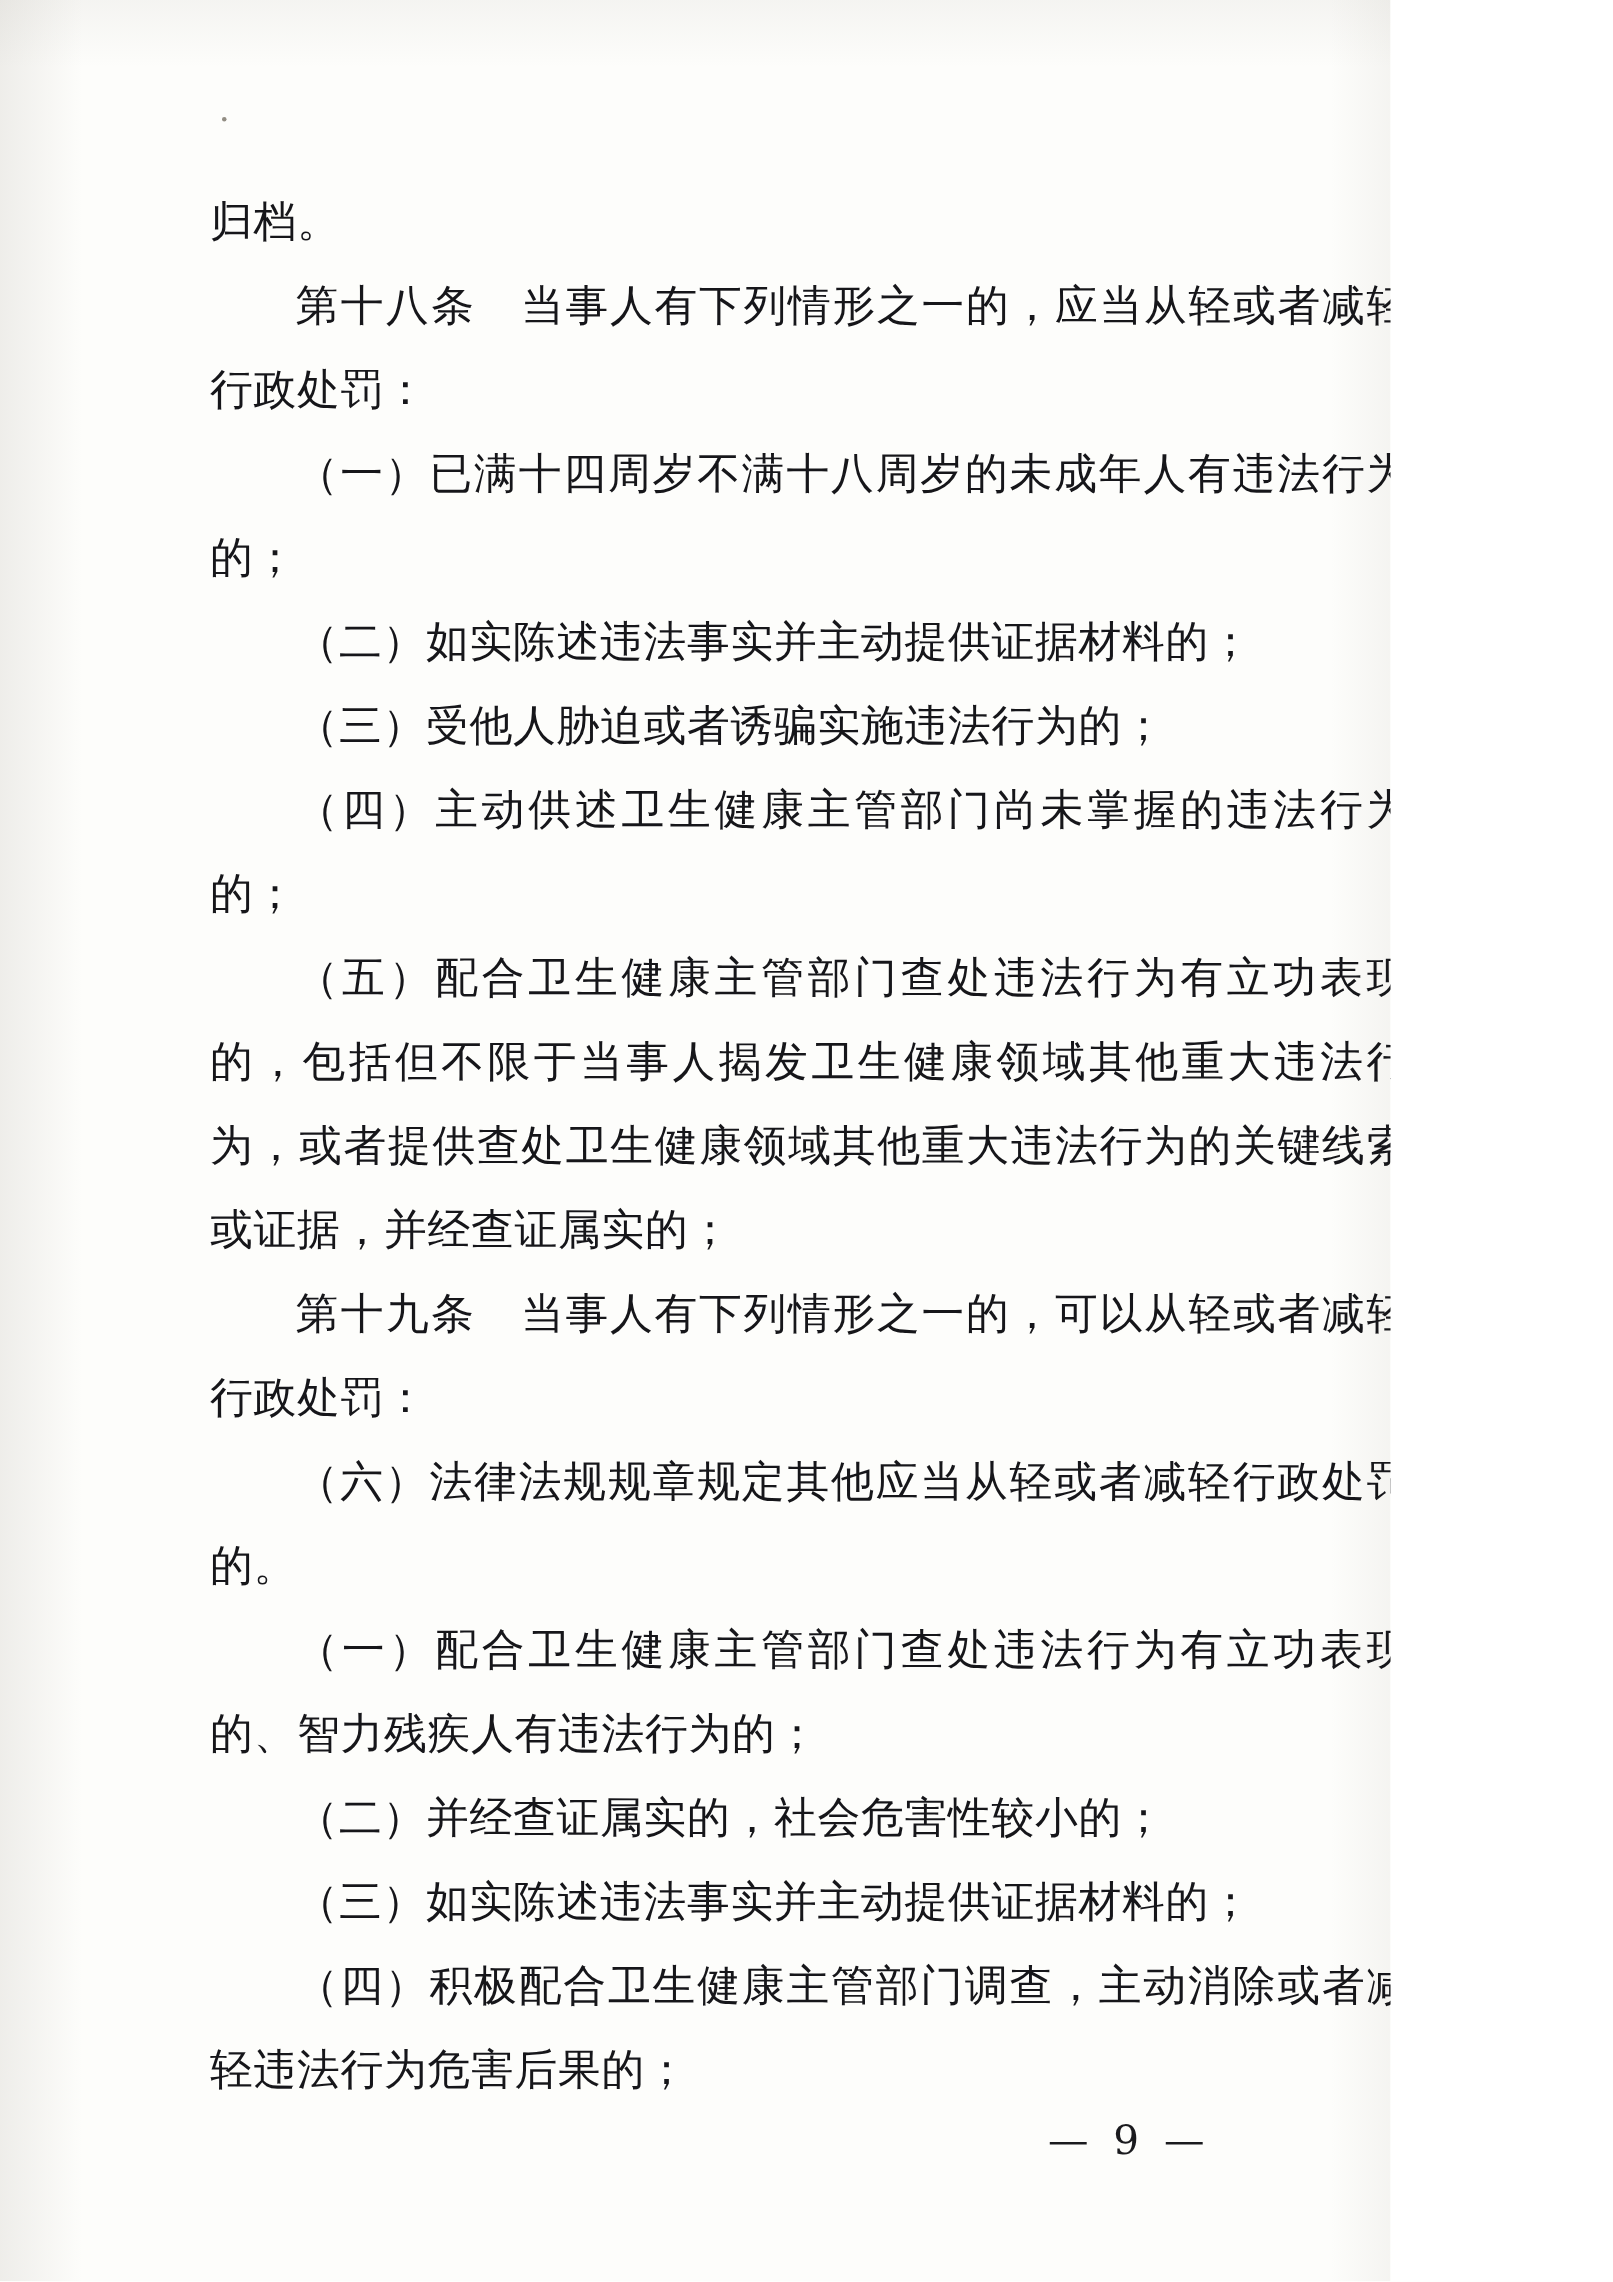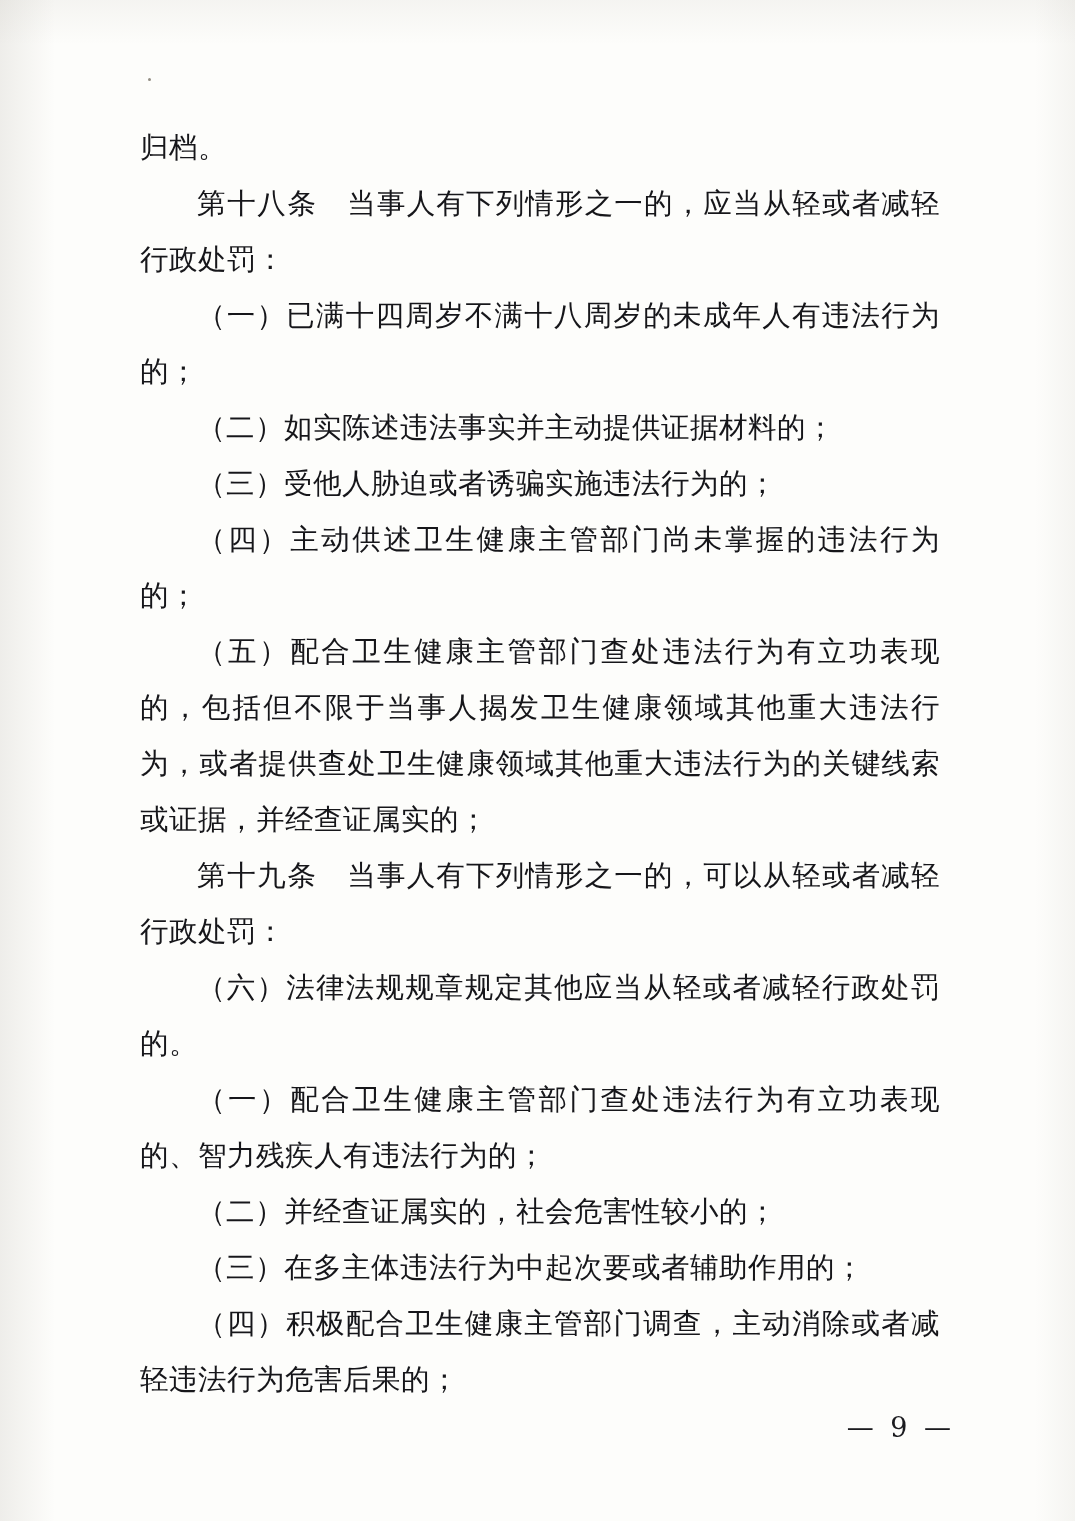--- a/index.html
+++ b/index.html
@@ -5,21 +5,21 @@
   html, body {
     margin: 0;
     padding: 0;
     background: #ffffff;
   }
   body {
     font-family: "DejaVu Serif", "Liberation Serif", serif;
   }
   .page {
     position: relative;
-    width: 1075px;
+    width: 927px;
     height: 1521px;
     background: #fdfdfb;
     overflow: hidden;
     box-sizing: border-box;
   }
   
   .page::before {
     content: "";
     position: absolute;
     inset: 0;
@@ -119,21 +119,21 @@
 
     <p class="line-block indent">
       <span>（一）配合卫生健康主管部门查处违法行为有立功表现的、智力残疾人有违法行为的；</span>
     </p>
 
     <p class="line-block indent">
       <span>（二）并经查证属实的，社会危害性较小的；</span>
     </p>
 
     <p class="line-block indent">
-      <span>（三）在多主体违法行为中起次要或者辅助作用的；</span>
+      <span>（三）如实陈述违法事实并主动提供证据材料的；</span>
     </p>
 
     <p class="line-block indent">
       <span>（四）积极配合卫生健康主管部门调查，主动消除或者减轻违法行为危害后果的；</span>
     </p>
 
   </div>
 
   <div class="page-number">— 9 —</div>
 

